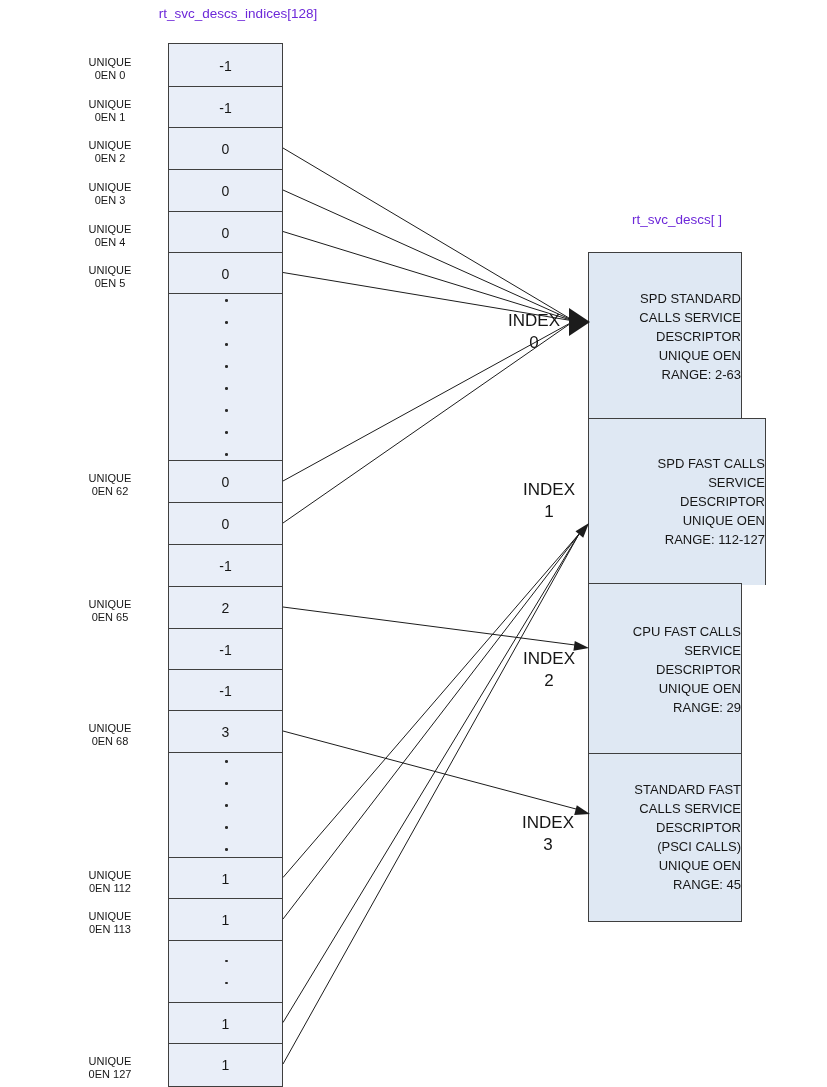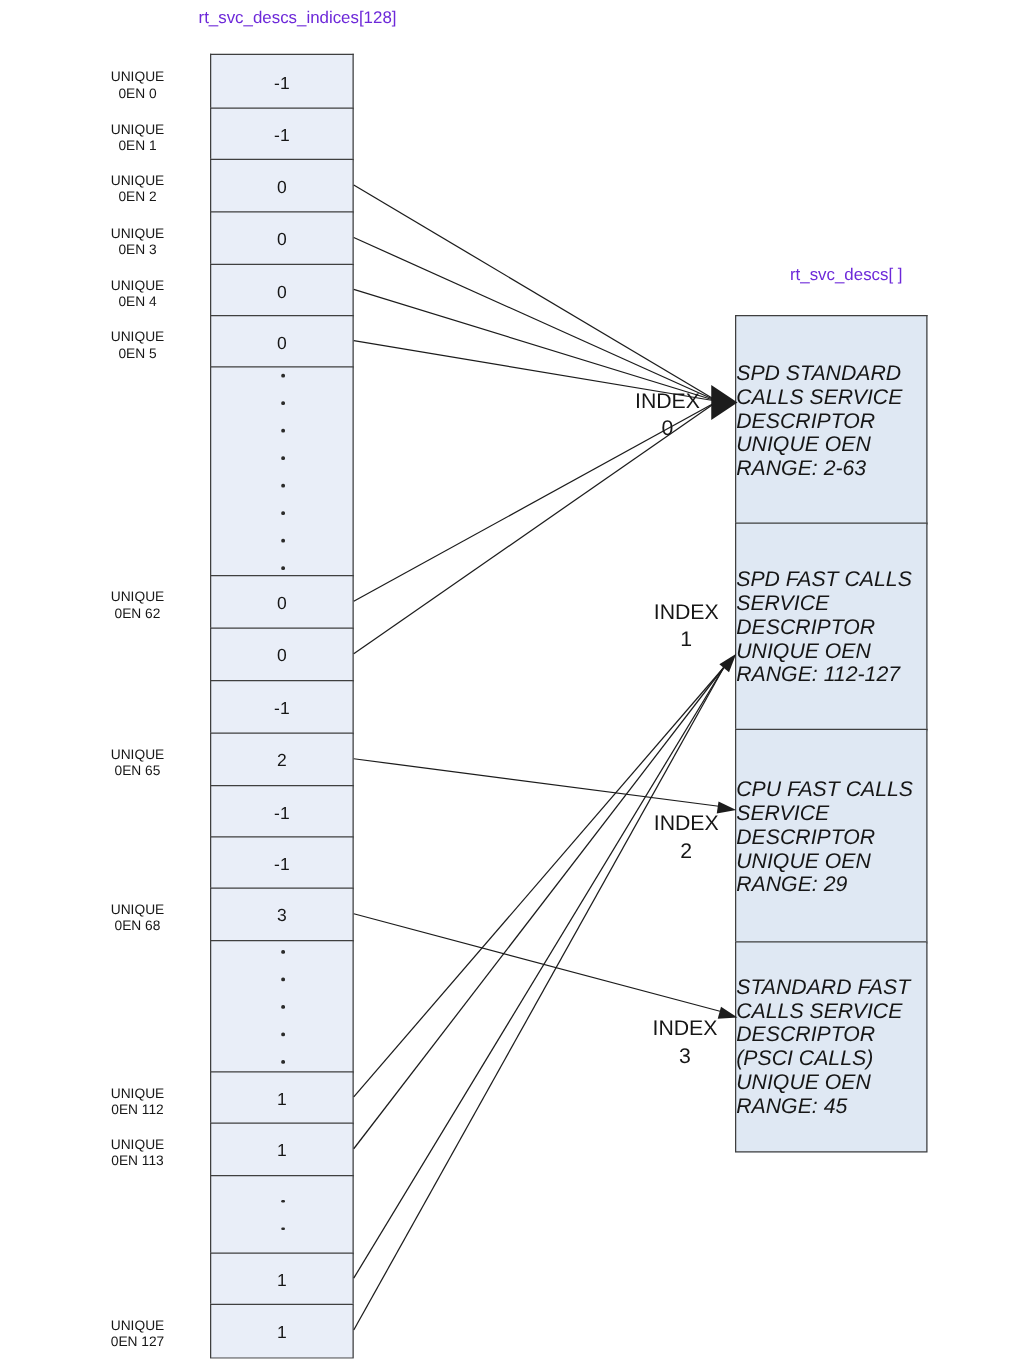--- a/index.html
+++ b/index.html
@@ -24,22 +24,22 @@
     position:absolute;font-size:11px;line-height:13px;text-align:center;
     white-space:pre-line;color:#161616;
   }
   .descbox{
     position:absolute;box-sizing:border-box;background:#dfe8f3;
     border:1.5px solid #3f3f3f;border-bottom:none;
     display:flex;align-items:center;justify-content:center;
   }
   .descbox.last{border-bottom:1.5px solid #3f3f3f;}
   .desc-text{
-    font-size:17px;line-height:19px;text-align:left;white-space:pre-line;
-    color:#161616;width:100%;font-style:italic;
+    font-size:13px;line-height:19px;text-align:right;white-space:pre-line;
+    color:#161616;width:100%;
   }
   .index-label{
     position:absolute;font-size:17px;line-height:22px;text-align:center;
     white-space:pre-line;color:#161616;
   }
   #connector-layer{position:absolute;left:0;top:0;pointer-events:none;}
 </style>
 </head>
 <body>
 
@@ -149,21 +149,21 @@
 0EN 127</div>
     </div>
   <div id="boxes-mount">
       <div class="descbox" style="left: 588px; top: 252px; width: 154px; height: 167.5px; background: rgb(223, 232, 243);">
         <div class="desc-text">SPD STANDARD
 CALLS SERVICE
 DESCRIPTOR
 UNIQUE OEN
 RANGE: 2-63</div>
       </div>
-      <div class="descbox" style="left: 588px; top: 418px; width: 154px; height: 166.5px; background: rgb(223, 232, 243);">
+      <div class="descbox" style="left: 588px; top: 418px; width: 178px; height: 166.5px; background: rgb(223, 232, 243);">
         <div class="desc-text">SPD FAST CALLS
 SERVICE
 DESCRIPTOR
 UNIQUE OEN
 RANGE: 112-127</div>
       </div>
       <div class="descbox" style="left: 588px; top: 583px; width: 154px; height: 171.5px; background: rgb(223, 232, 243);">
         <div class="desc-text">CPU FAST CALLS
 SERVICE
 DESCRIPTOR

